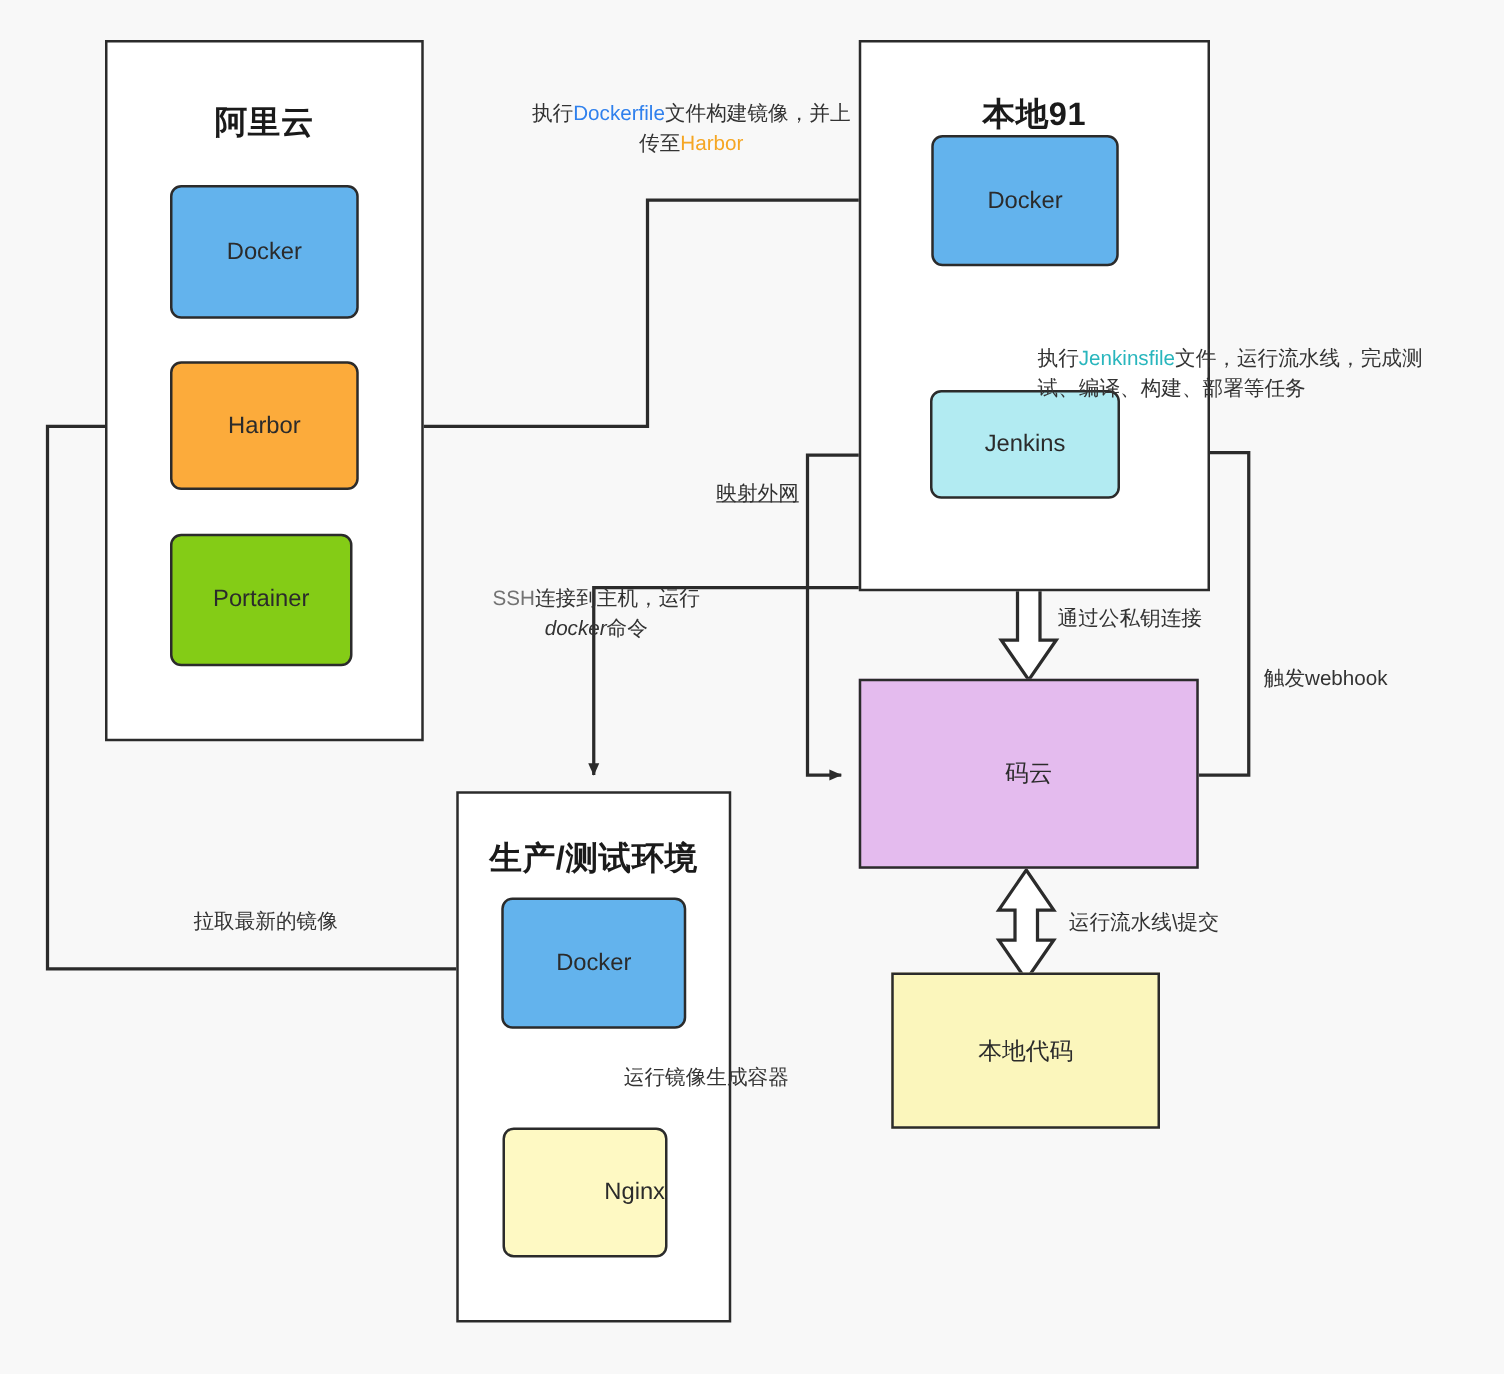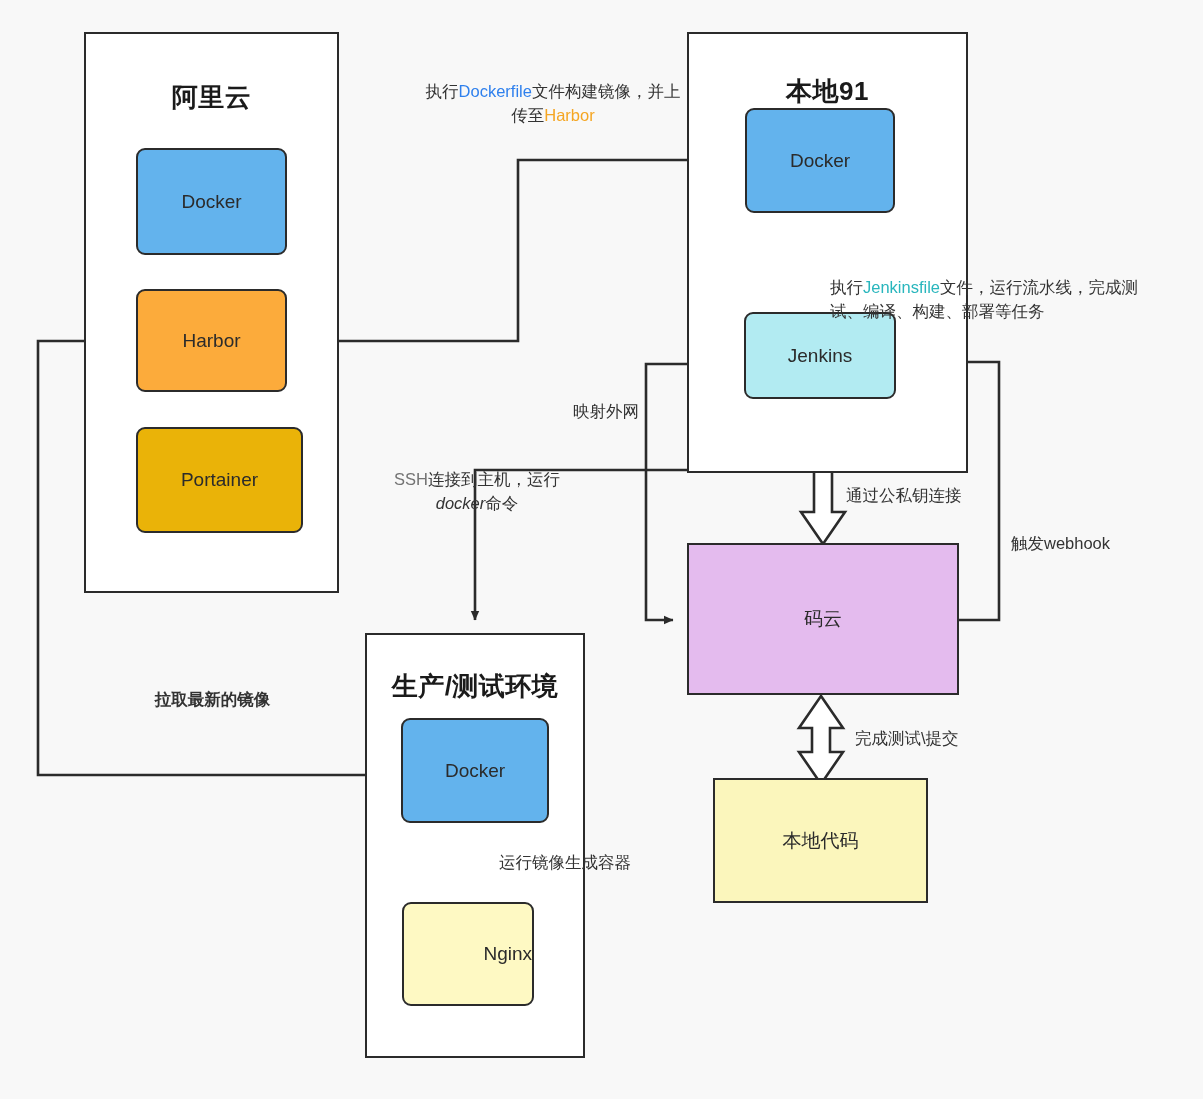--- a/index.html
+++ b/index.html
@@ -109,21 +109,21 @@
   </div>
 
   <div class="node rounded" style="left:136px;top:148px;width:151px;height:107px;background:#63b3ed;">
     <span>Docker</span>
   </div>
 
   <div class="node rounded" style="left:136px;top:289px;width:151px;height:103px;background:#fcab3b;">
     <span>Harbor</span>
   </div>
 
-  <div class="node rounded" style="left:136px;top:427px;width:167px;height:106px;background:#eab308;">
+  <div class="node rounded" style="left:136px;top:427px;width:146px;height:106px;background:#84cc16;">
     <span>Portainer</span>
   </div>
 
   <div class="node rounded" style="left:745px;top:108px;width:150px;height:105px;background:#63b3ed;">
     <span>Docker</span>
   </div>
 
   <div class="node rounded" style="left:744px;top:312px;width:152px;height:87px;background:#b2ebf2;">
     <span>Jenkins</span>
   </div>
@@ -141,27 +141,27 @@
   </div>
 
   <div class="node rounded" style="left:402px;top:902px;width:132px;height:104px;background:#fef9c3;justify-content:flex-end;">
     <span>Nginx</span>
   </div>
 
   <div class="label center" style="left:418px;top:80px;width:270px;"><span>执行</span><span class="t-blue">Dockerfile</span><span>文件构建镜像，并上传至</span><span class="t-orange">Harbor</span></div>
 
   <div class="label left" style="left:830px;top:240px;width:340px;margin-top:36px;"><span>执行</span><span class="t-teal">Jenkinsfile</span><span>文件，运行流水线，完成测试、编译、构建、部署等任务</span></div>
 
-  <div class="label center" style="left:546px;top:400px;width:120px;"><span>映射外网</span></div>
+  <div class="label center" style="left:546px;top:384px;width:120px;text-decoration:underline;"><span>映射外网</span></div>
 
   <div class="label center" style="left:382px;top:468px;width:190px;"><span class="t-gold">SSH</span><span>连接到主机，运行</span><span class="t-ital">docker</span><span>命令</span></div>
 
   <div class="label left" style="left:846px;top:484px;width:160px;"><span>通过公私钥连接</span></div>
 
   <div class="label left" style="left:1011px;top:532px;width:160px;"><span>触发webhook</span></div>
 
-  <div class="label left" style="left:855px;top:727px;width:160px;"><span>完成测试\提交</span></div>
+  <div class="label left" style="left:855px;top:727px;width:160px;"><span>运行流水线\提交</span></div>
 
-  <div class="label center" style="left:130px;top:688px;width:165px;font-weight:bold;"><span>拉取最新的镜像</span></div>
+  <div class="label center" style="left:130px;top:726px;width:165px;"><span>拉取最新的镜像</span></div>
 
   <div class="label left" style="left:499px;top:851px;width:180px;"><span>运行镜像生成容器</span></div>
 
 </div>
 
 </body></html>

